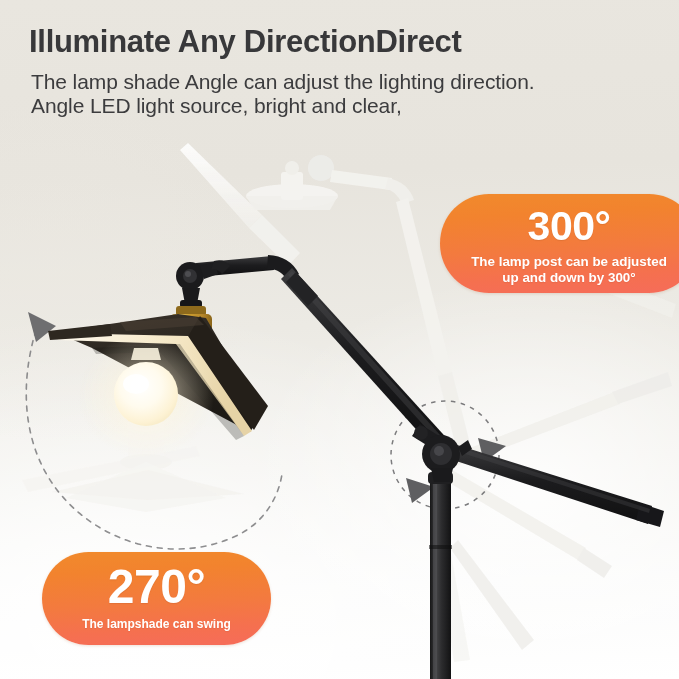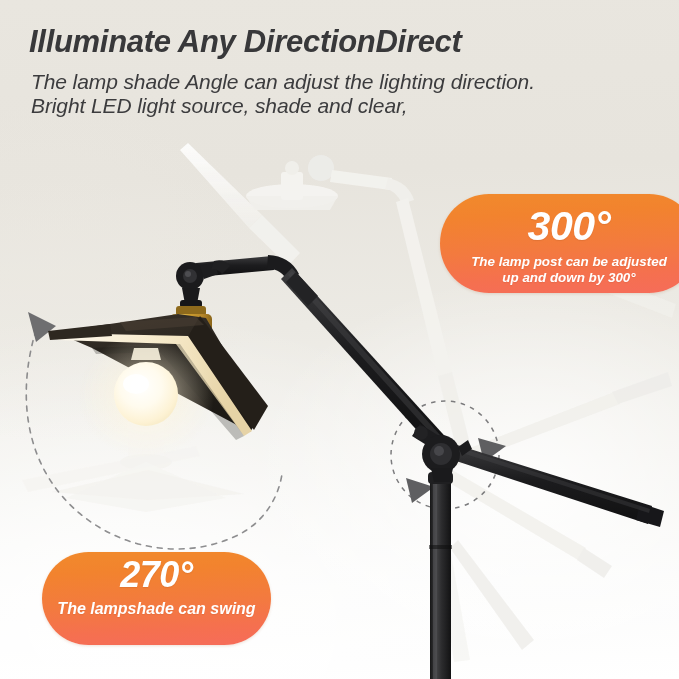--- a/index.html
+++ b/index.html
@@ -6,21 +6,20 @@
   body{
     width:679px;height:679px;overflow:hidden;
     font-family:"Liberation Sans",sans-serif;
     background:#ffffff;
   }
   #stage{
     position:relative;width:679px;height:679px;overflow:hidden;
     background:
       radial-gradient(115% 80% at 18% 92%, rgba(255,255,255,0.95) 0%, rgba(255,255,255,0.0) 58%),
       linear-gradient(178deg,#e9e6df 0%, #e7e4dd 26%, #eceae4 48%, #f3f2ee 68%, #fbfbfa 85%, #ffffff 100%);
-    font-style: italic;
   }
   
   .wall-glow{
     position:absolute;inset:0;
     background:
       radial-gradient(60% 45% at 78% 72%, rgba(255,255,255,0.85) 0%, rgba(255,255,255,0) 70%),
       radial-gradient(45% 35% at 8% 40%, rgba(236,233,226,0.6) 0%, rgba(255,255,255,0) 72%);
     pointer-events:none;
   }
 
@@ -56,22 +55,22 @@
   #badge300{
     left:440px;top:194px;width:258px;height:99px;
     border-radius:49px;
   }
   #badge300 .big{font-size:41px;padding-top:12px;letter-spacing:-0.5px;}
   #badge300 .small{font-size:13.4px;padding-top:7px;}
   #badge270{
     left:42px;top:552px;width:229px;height:93px;
     border-radius:47px;
   }
-  #badge270 .big{font-size:36px;padding-top:5px;letter-spacing:-0.5px;}
-  #badge270 .small{font-size:16px;padding-top:6px;}
+  #badge270 .big{font-size:48px;padding-top:11px;letter-spacing:-0.5px;}
+  #badge270 .small{font-size:12px;padding-top:6px;}
 
   
   #art{position:absolute;left:0;top:0;width:679px;height:679px;}
 </style>
 </head>
 <body>
 
 <div id="stage">
 
   <div class="wall-glow"></div>
@@ -259,21 +258,21 @@
       <ellipse cx="146" cy="396" rx="68" ry="62" fill="url(#gHalo)"></ellipse>
       <circle cx="146" cy="394" r="32" fill="url(#gBulb)"></circle>
       <ellipse cx="136" cy="384" rx="13" ry="10" fill="#ffffff" opacity="0.9"></ellipse>
       <path d="M131 360 L161 360 L158 348 L134 348 Z" fill="#f8f2de" opacity="0.9"></path>
     </g>
 
   </svg>
 
   <div class="headline">Illuminate Any DirectionDirect</div>
   <div class="sub sub1">The lamp shade Angle can adjust the lighting direction.</div>
-  <div class="sub sub2">Bright LED light source, shade and clear,</div>
+  <div class="sub sub2">Angle LED light source, bright and clear,</div>
 
   <div class="badge" id="badge300">
     <div class="big">300°</div>
     <div class="small">The lamp post can be adjusted</div>
     <div class="small" style="padding-top:0">up and down by 300°</div>
   </div>
 
   <div class="badge" id="badge270">
     <div class="big">270°</div>
     <div class="small">The lampshade can swing</div>

